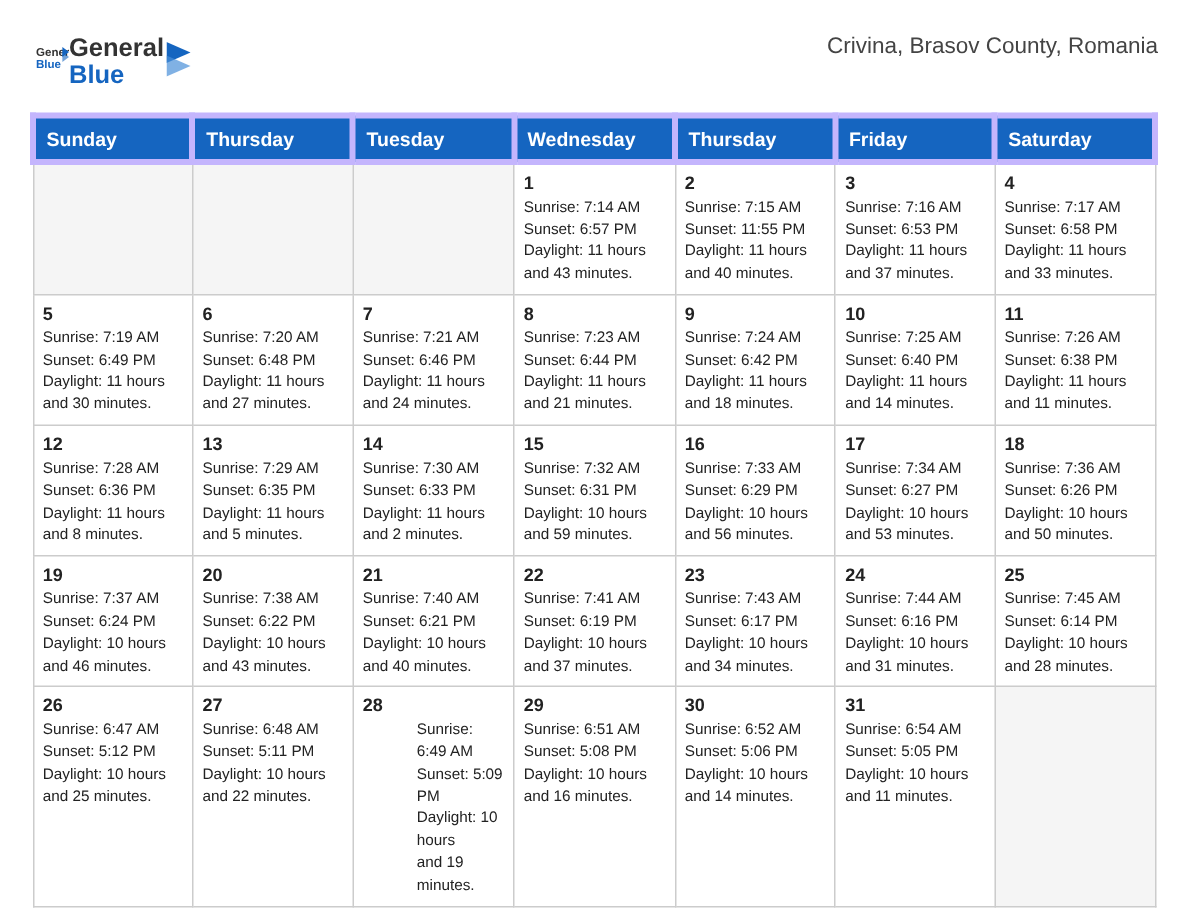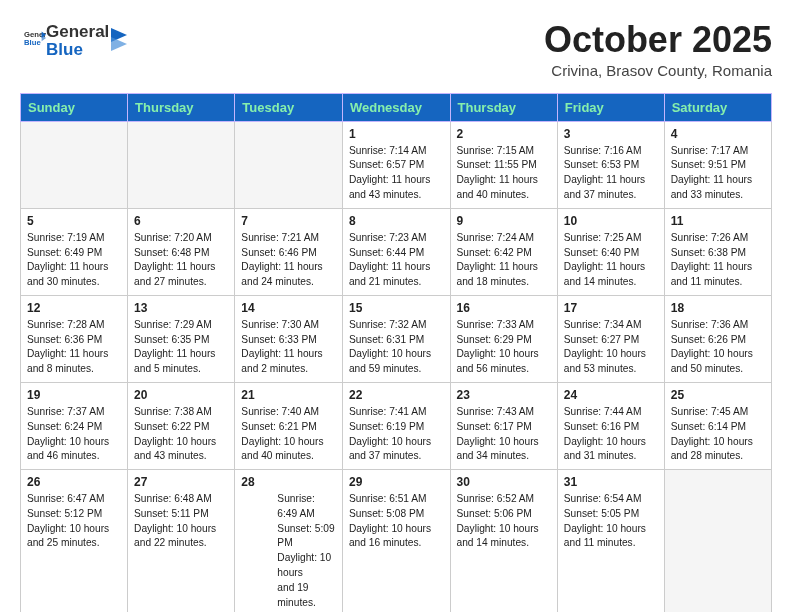--- a/index.html
+++ b/index.html
@@ -42,26 +42,26 @@
       color: #444;
       margin-top: 2px;
     }
     .calendar {
       width: 100%;
       border-collapse: collapse;
       border: 1px solid #aaa;
     }
     .calendar th {
       background-color: #1565c0;
-      color: #86efac;
+      color: #ffffff;
       font-size: 13px;
       font-weight: bold;
       text-align: left;
       padding: 6px 7px;
-      border: 1px solid #c4b5fd;
+      border: 4px solid #c4b5fd;
     }
     .calendar td {
       vertical-align: top;
       border: 1px solid #ccc;
       padding: 5px 6px;
       font-size: 10.5px;
       color: #222;
       width: 108px;
       min-height: 80px;
       background: #fff;
@@ -99,21 +99,20 @@
         <span style="font-size:17px;font-weight:bold;color:#333;">General</span>
         <span style="font-size:17px;font-weight:bold;color:#1565c0;margin-top:-2px;">Blue</span>
       </div>
 
       <svg width="24" height="28" viewBox="0 0 24 28" style="margin-left:2px;margin-top:4px;">
         <polygon points="0,0 16,7 0,14" fill="#1565c0"></polygon>
         <polygon points="0,9 16,16 0,23" fill="#4a90d9" opacity="0.7"></polygon>
       </svg>
     </div>
     <div class="title-block">
-      <div class="month-title">October 2025</div>
       <div class="location-title">Crivina, Brasov County, Romania</div>
     </div>
   </div>
 
   <table class="calendar">
     <thead>
       <tr>
       <th>Sunday</th>
           <th>Thursday</th>
           <th>Tuesday</th>
@@ -145,21 +144,21 @@
           <td>
             <div class="day-number">3</div>
             <div class="day-info" style="white-space: pre-line;">Sunrise: 7:16 AM
 Sunset: 6:53 PM
 Daylight: 11 hours
 and 37 minutes.</div>
           </td>
           <td>
             <div class="day-number">4</div>
             <div class="day-info" style="white-space: pre-line;">Sunrise: 7:17 AM
-Sunset: 9:51 PM
+Sunset: 6:58 PM
 Daylight: 11 hours
 and 33 minutes.</div>
           </td>
         </tr>
         <tr>
           <td>
             <div class="day-number">5</div>
             <div class="day-info" style="white-space: pre-line;">Sunrise: 7:19 AM
 Sunset: 6:49 PM
 Daylight: 11 hours

